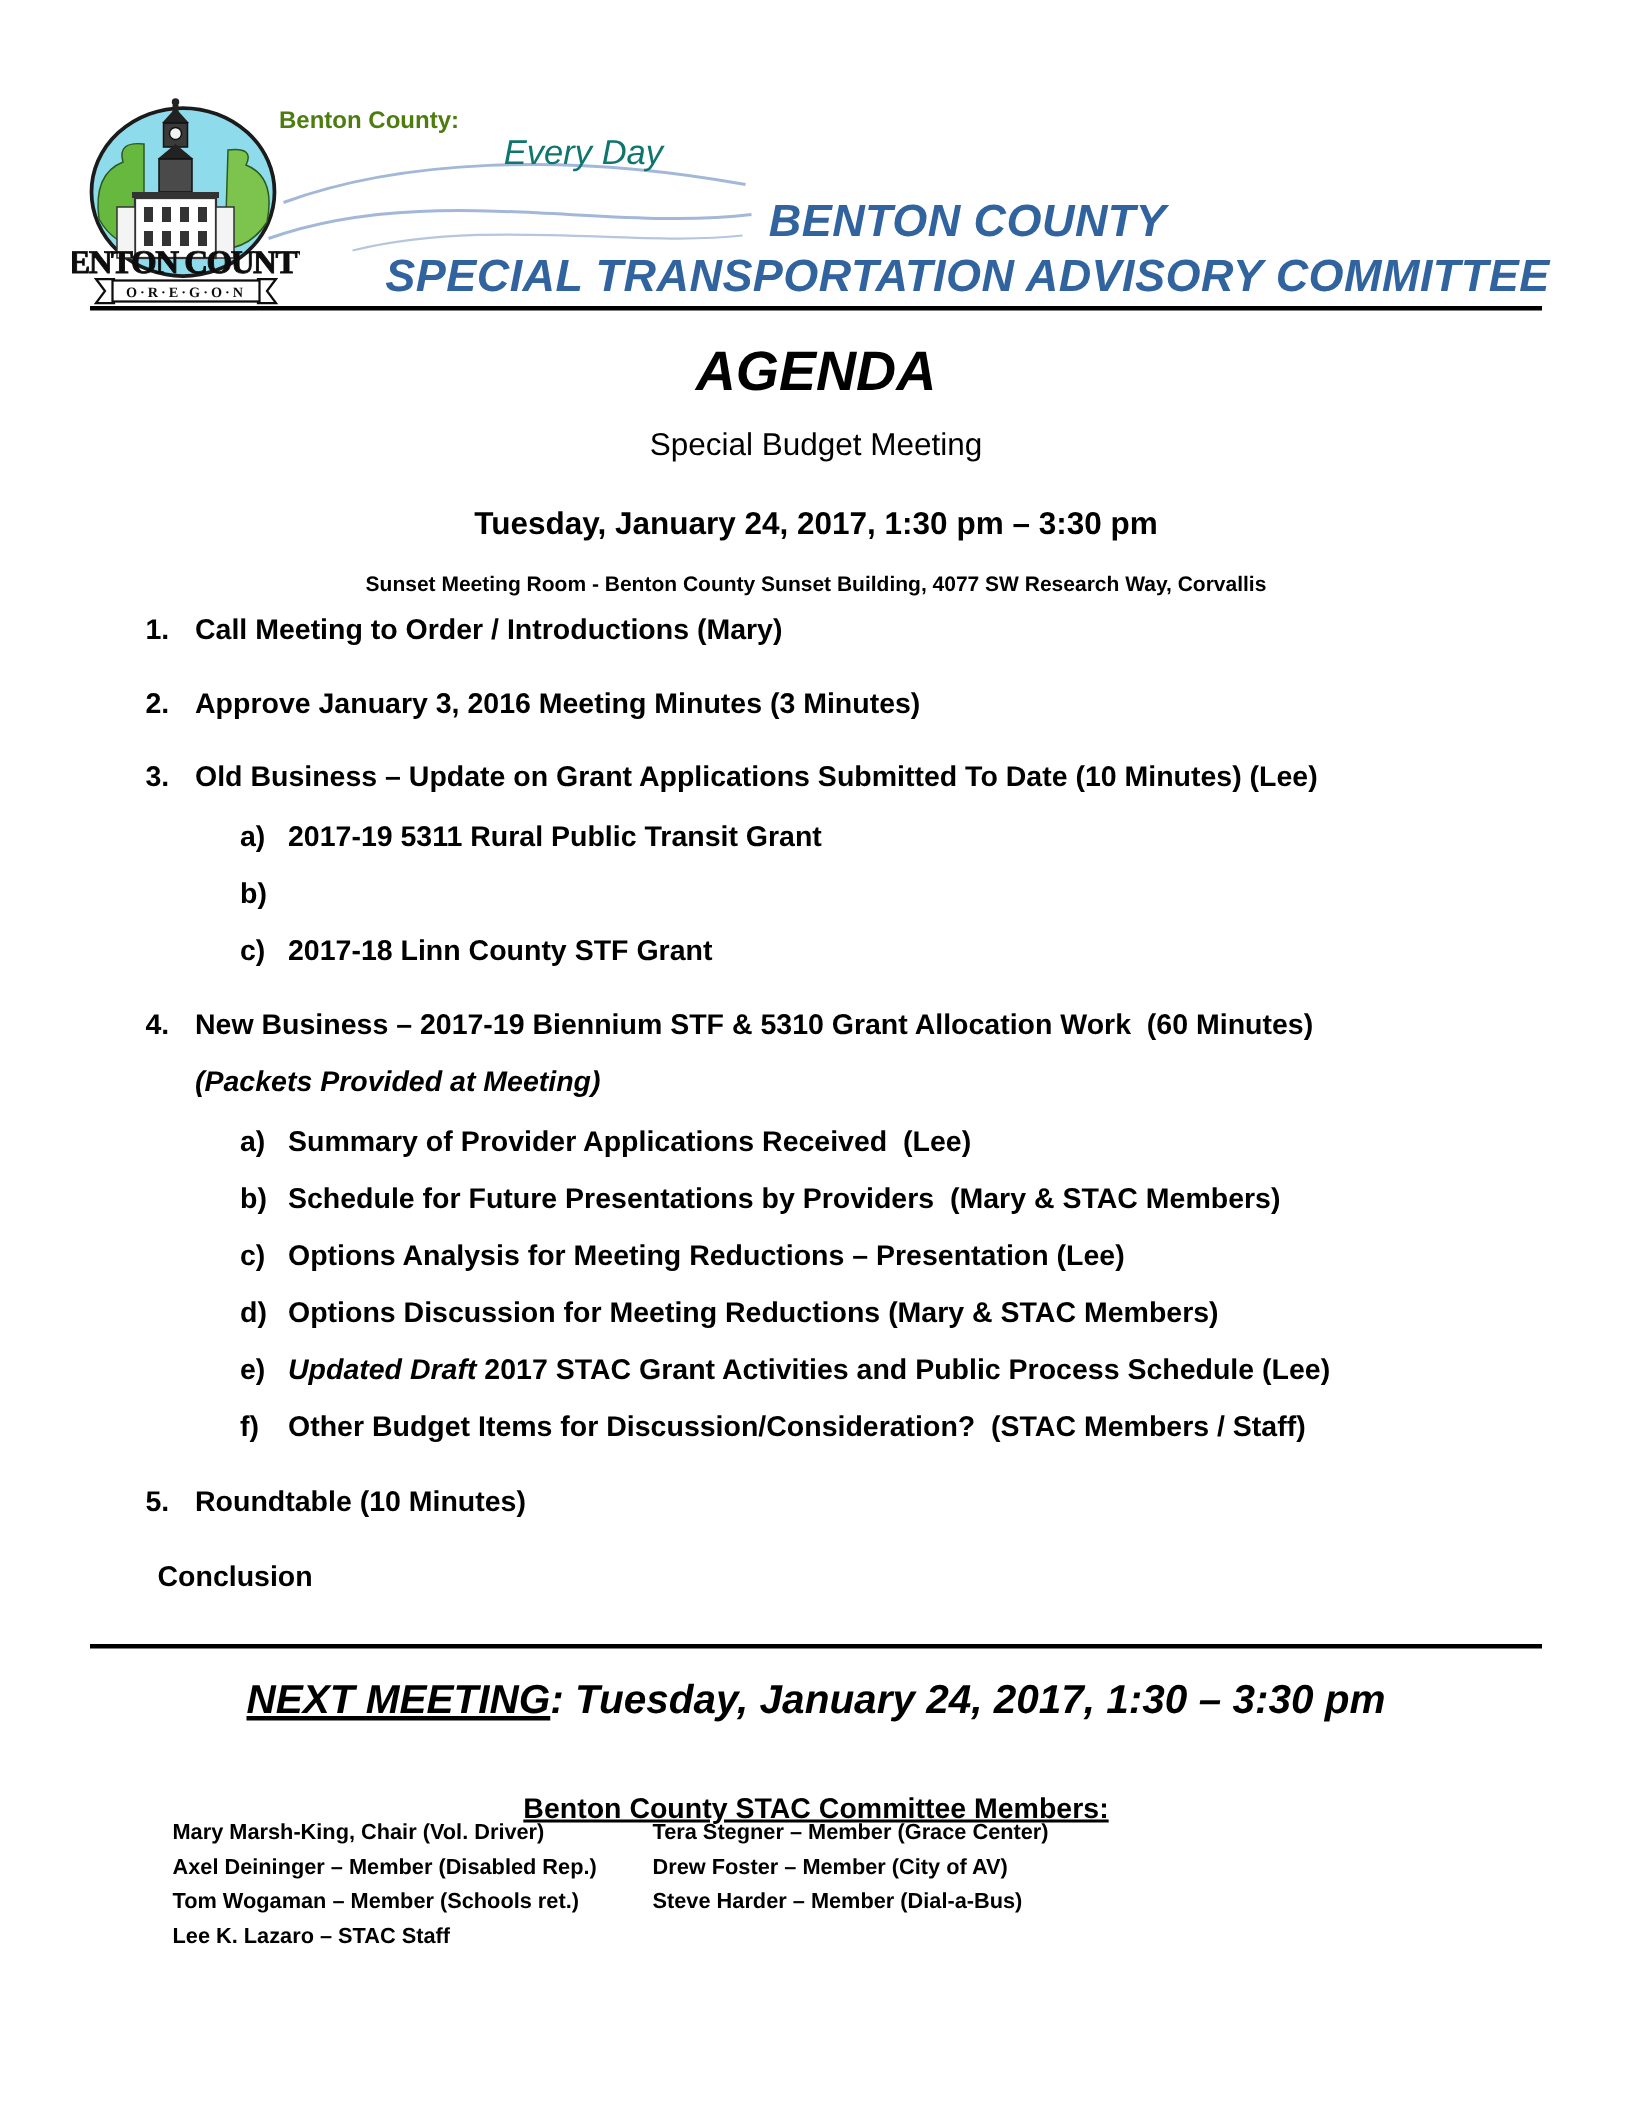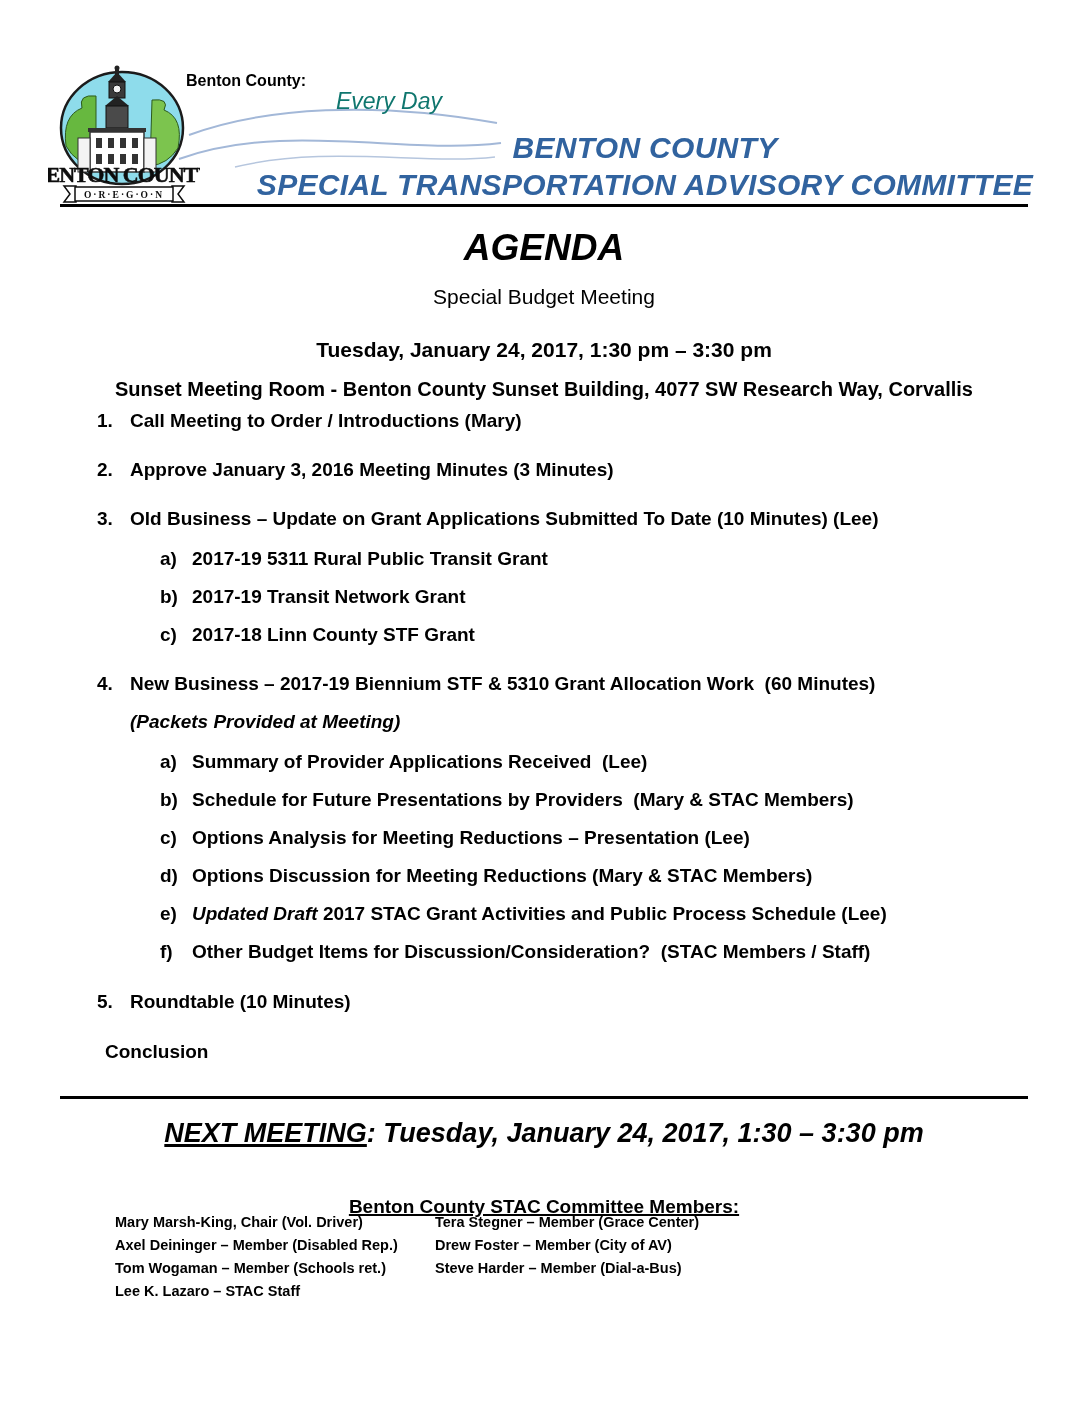--- a/index.html
+++ b/index.html
@@ -9,21 +9,21 @@
     width:1088px; height:1408px;
     background:#ffffff;
     font-family:"Liberation Sans", sans-serif;
     color:#000;
     overflow:hidden;
   }
 
   
   .seal { position:absolute; left:48px; top:56px; }
   .tagline { position:absolute; left:186px; top:72px; width:260px; }
-  .tagline .t1 { font-size:16px; color:#000000; font-weight:600; }
+  .tagline .t1 { font-size:16px; color:#4d7c0f; font-weight:600; }
   .tagline .t2 { font-size:27px; color:#2b5caa; font-weight:bold; margin-left:28px; letter-spacing:0.5px; }
   .tagline .t3 { font-size:23px; color:#0f766e; font-style:italic; text-align:right; padding-right:4px; margin-top:-2px; }
   .swoosh { position:absolute; left:175px; top:103px; }
 
   .org-title {
     position:absolute; left:250px; top:129px; width:790px;
     text-align:center;
     color:#31639F;
     font-weight:bold; font-style:italic;
     font-size:30px; line-height:37px;
@@ -32,21 +32,21 @@
 
   .rule { position:absolute; left:60px; width:968px; border:none; border-top:3px solid #000; }
   .rule-top { top:204px; }
   .rule-bottom { top:1096px; }
 
   
   .meeting-head { position:absolute; top:228px; left:0; width:100%; text-align:center; }
   .meeting-head h1 { font-size:37px; line-height:40px; font-weight:bold; font-style:italic; }
   .meeting-head .sub1 { margin-top:15px; font-size:21px; line-height:27px; font-weight:normal; }
   .meeting-head .sub2 { margin-top:26px; font-size:21px; line-height:27px; font-weight:bold; }
-  .meeting-head .sub3 { margin-top:13px; font-size:20px; line-height:26px; font-weight:bold; }
+  .meeting-head .sub3 { margin-top:13px; font-size:14px; line-height:26px; font-weight:bold; }
 
   
   .agenda { position:absolute; top:408px; left:97px; right:55px; font-size:19px; font-weight:bold; line-height:26px; }
   .row { display:flex; }
   .row .num { width:33px; flex:0 0 33px; }
   .row .letter { width:32px; flex:0 0 32px; }
   .row .txt { white-space:pre-wrap; }
   .subrow { margin-left:63px; }
   .note { margin-left:33px; font-style:italic; }
   .conclusion { margin-left:8px; }
@@ -147,21 +147,20 @@
     <div class="row mt-item">
       <span class="num">3.</span>
       <span class="txt">Old Business – Update on Grant Applications Submitted To Date (10 Minutes) (Lee)</span>
     </div>
     <div class="row subrow mt-first-sub">
       <span class="letter">a)</span>
       <span class="txt">2017-19 5311 Rural Public Transit Grant</span>
     </div>
     <div class="row subrow mt-sub">
       <span class="letter">b)</span>
-      <span class="txt">2017-19 Transit Network Grant</span>
     </div>
     <div class="row subrow mt-sub">
       <span class="letter">c)</span>
       <span class="txt">2017-18 Linn County STF Grant</span>
     </div>
 
     <div class="row mt-item">
       <span class="num">4.</span>
       <span class="txt">New Business – 2017-19 Biennium STF &amp; 5310 Grant Allocation Work  (60 Minutes)</span>
     </div>

